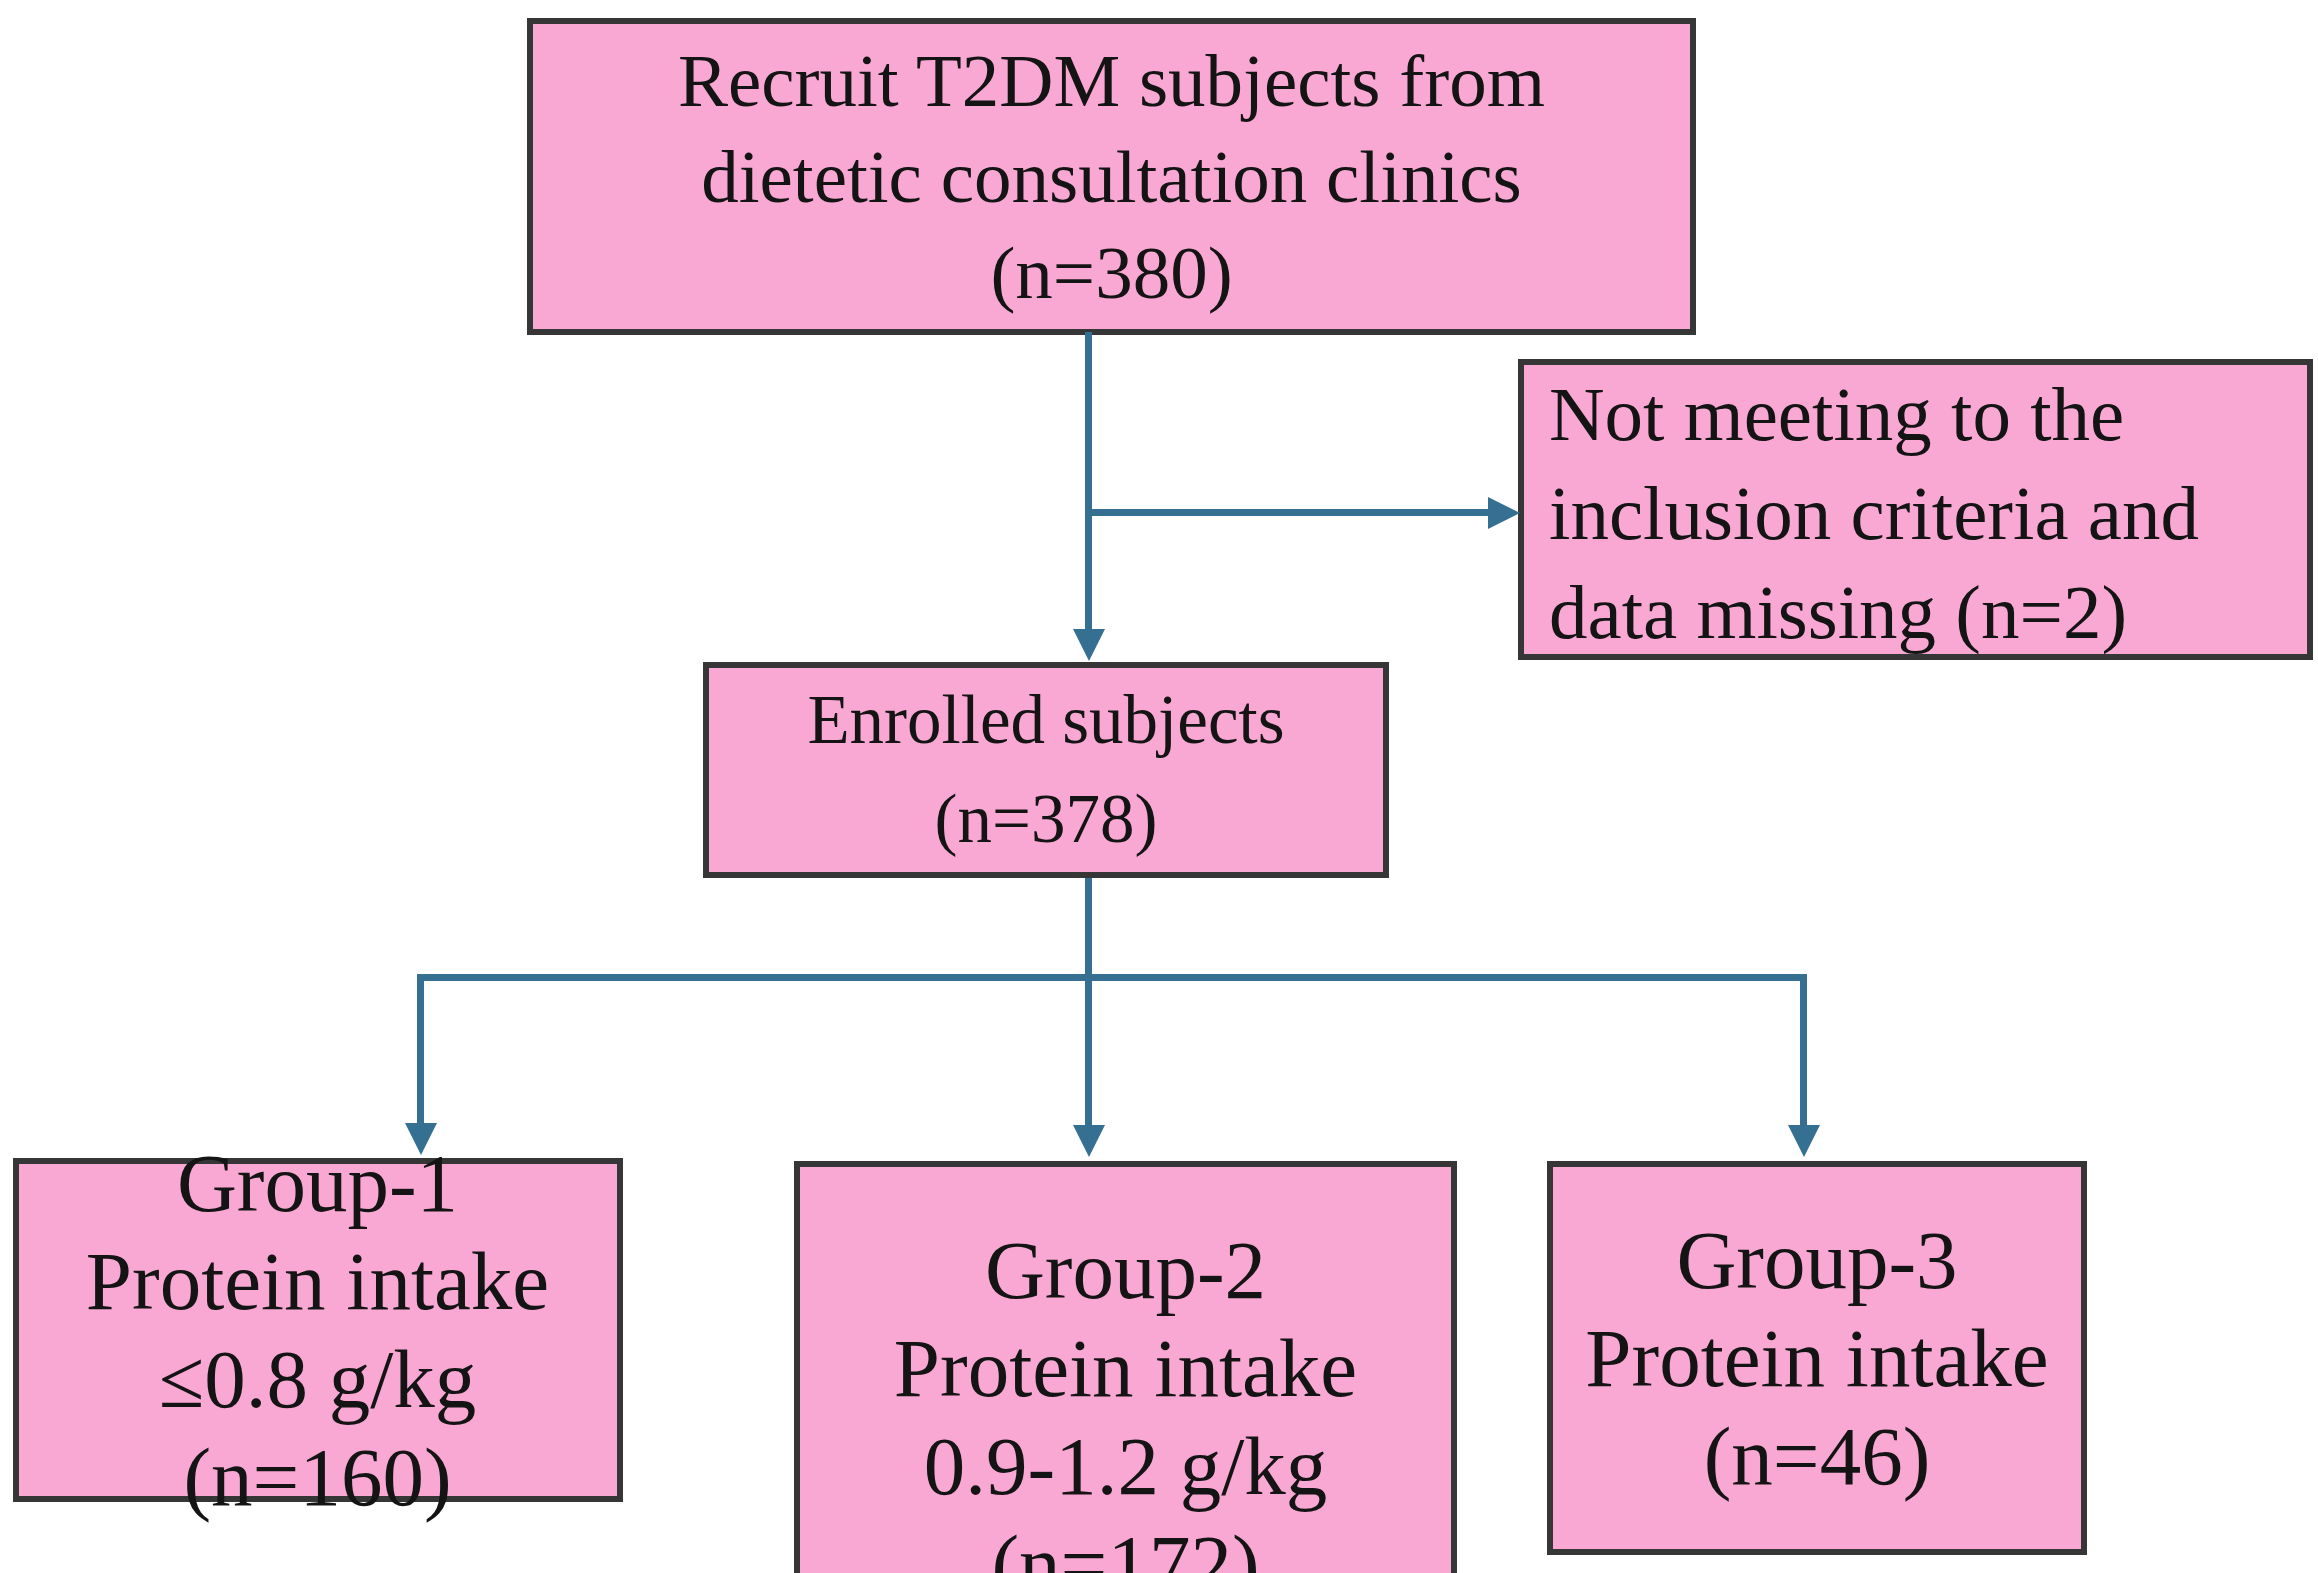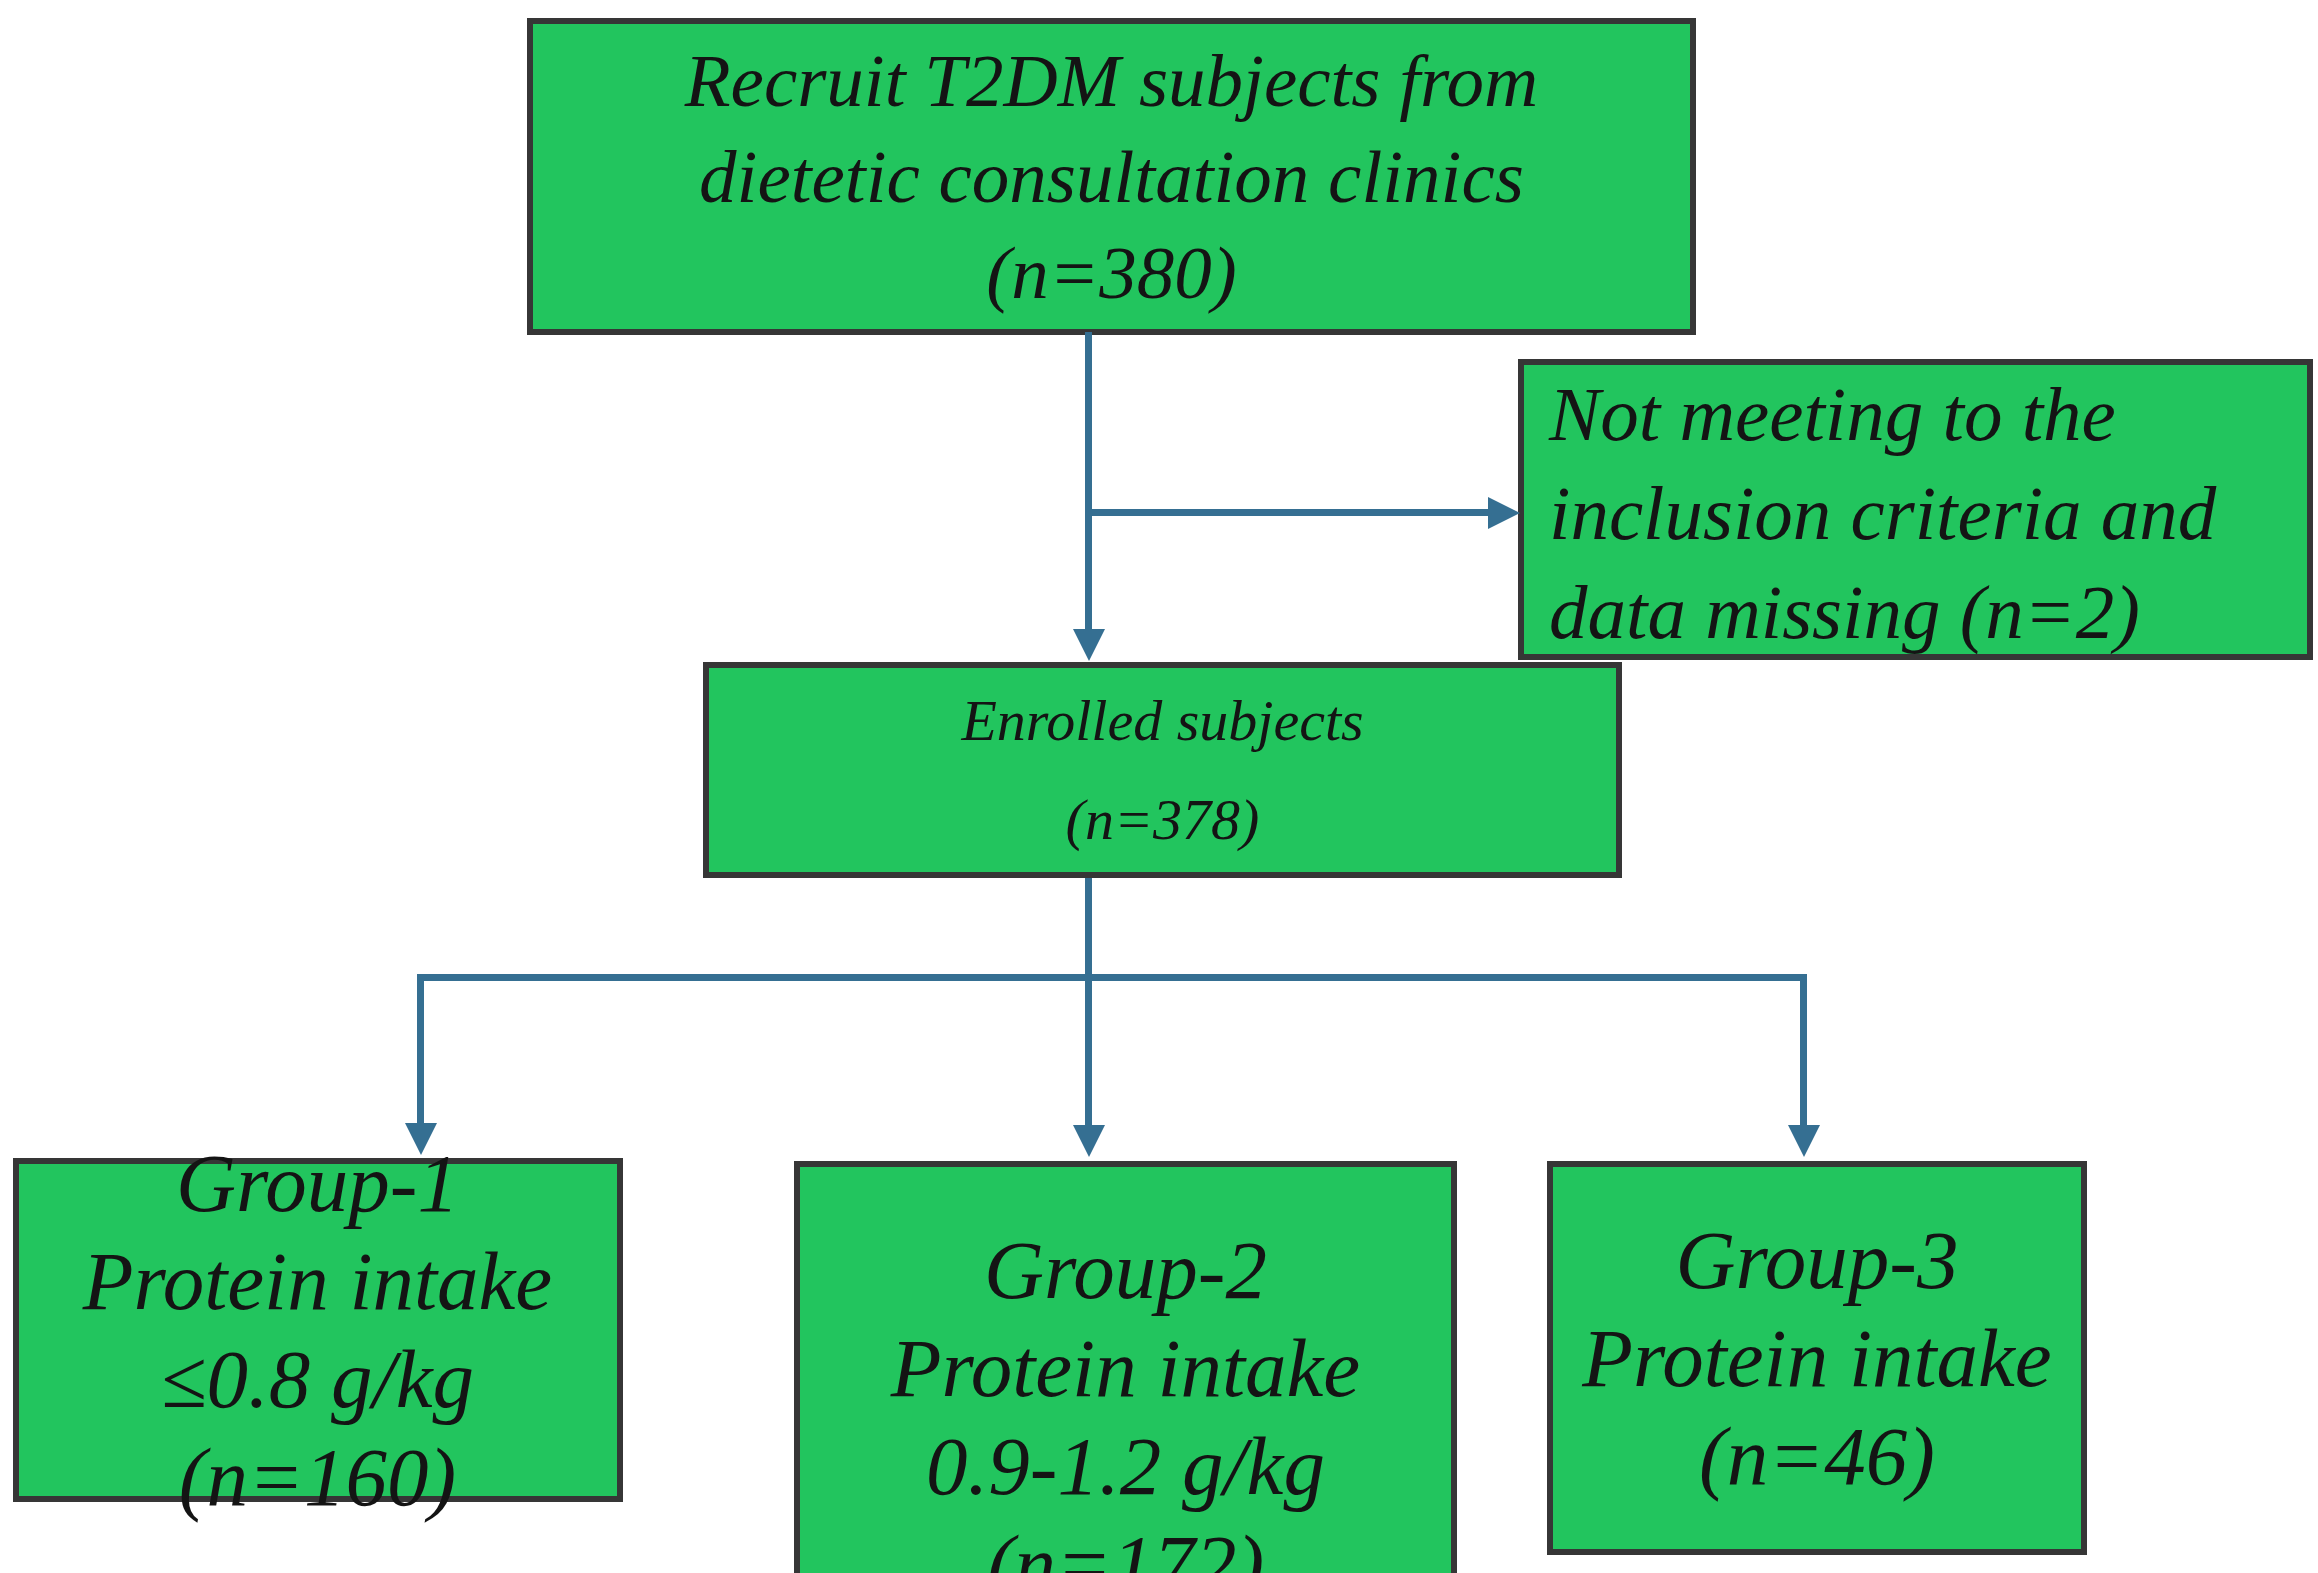--- a/index.html
+++ b/index.html
@@ -7,33 +7,32 @@
     position:relative;
     width:2319px;height:1573px;
     background:#ffffff;
     font-family:"Liberation Serif","DejaVu Serif",serif;
     color:#141414;
     overflow:hidden;
   }
   .box{
     position:absolute;
     box-sizing:border-box;
-    background:#22c55e;
+    background:#f9a8d4;
     border:6.7px solid #363636;
     display:flex;
     flex-direction:column;
     justify-content:center;
     align-items:center;
     text-align:center;
-    font-style:italic;
   }
   .box .line{white-space:nowrap;}
   .box-recruit{left:527px;top:18.4px;width:1169px;height:317px;font-size:75px;line-height:96px;}
   .box-excluded{left:1518px;top:359px;width:795px;height:301px;font-size:77px;line-height:99px;align-items:flex-start;text-align:left;padding-left:25px;justify-content:space-between;}
-  .box-enrolled{left:703px;top:662px;width:919px;height:216px;font-size:58px;line-height:99px;}
+  .box-enrolled{left:703px;top:662px;width:686px;height:216px;font-size:69px;line-height:99px;}
   .box-group{font-size:83px;line-height:98px;}
   .box-group1{left:12.5px;top:1158px;width:610px;height:344px;}
   .box-group2{left:794px;top:1161px;width:663px;height:512px;}
   .box-group3{left:1547px;top:1161px;width:540px;height:394px;}
   .conn{position:absolute;background:#356f92;}
   .arrow-down{
     position:absolute;width:0;height:0;
     border-left:16px solid transparent;
     border-right:16px solid transparent;
     border-top:32px solid #356f92;

